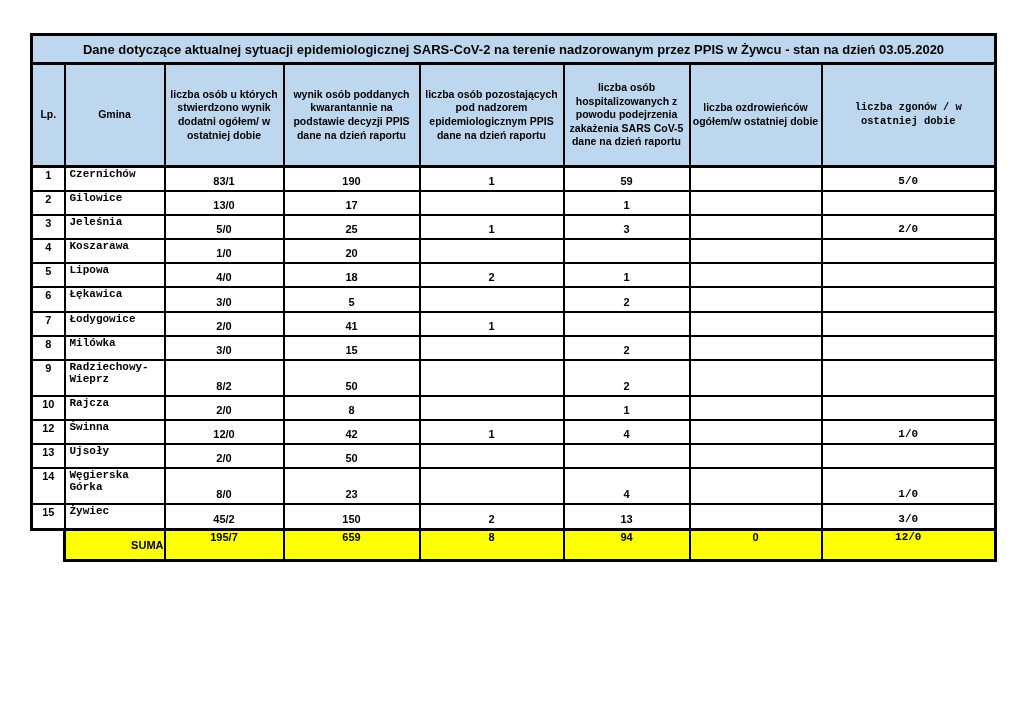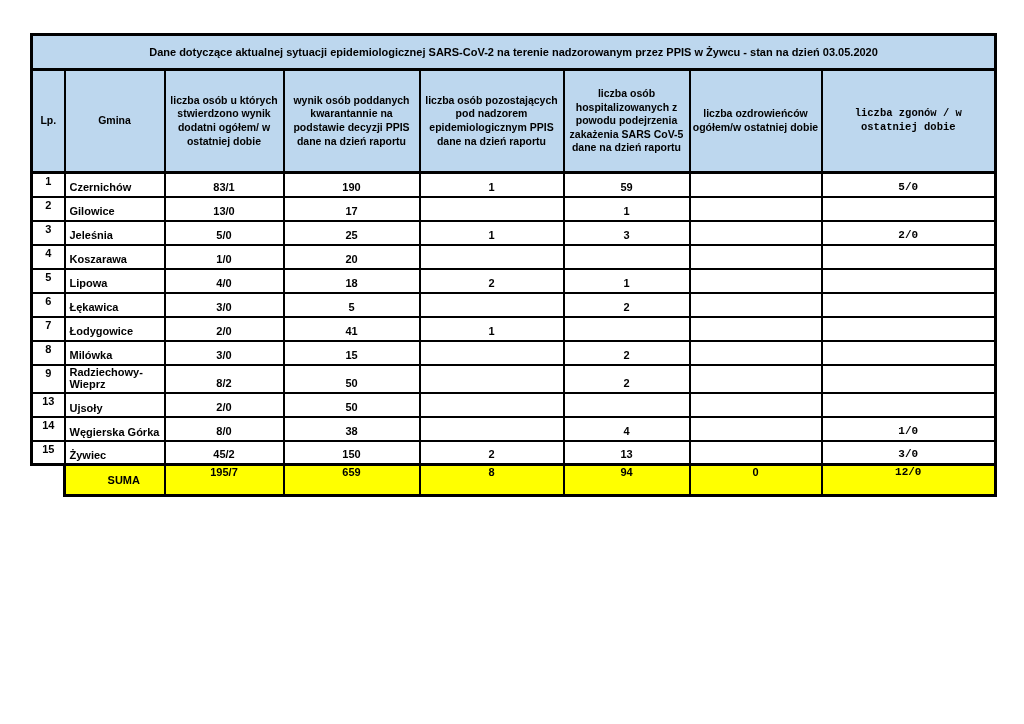--- a/index.html
+++ b/index.html
@@ -18,57 +18,57 @@
     border-collapse:collapse;table-layout:fixed;width:964px;
   }
   td,th{
     border:2px solid var(--border-c);
     font-weight:bold;color:#000;overflow:hidden;
   }
   
   .title-cell{
     background:var(--header-bg);
     border:3px solid var(--border-c);
-    height:35px;text-align:center;vertical-align:middle;
-    font-size:11px;
+    height:29px;text-align:center;vertical-align:middle;
+    font-size:13px;
   }
   
   th.hdr{
     background:var(--header-bg);
     height:103px;font-size:10.5px;line-height:1.3;
     text-align:center;vertical-align:middle;
     padding:2px;border-bottom:3px solid var(--border-c);
   }
   .edge-l{border-left:3px solid var(--border-c);}
   .edge-r{border-right:3px solid var(--border-c);font-family:Liberation Mono, monospace;}
   
   tbody td{height:24px;font-size:11px;background:#fff;}
   td.lp{
     text-align:center;vertical-align:top;padding-top:1px;
   }
   td.gmina{
-    text-align:left;vertical-align:bottom;padding:0 2px 2px 4px;line-height:1.1;
+    text-align:left;vertical-align:bottom;padding:0 2px 10px 4px;line-height:1.1;font-family:Liberation Mono, monospace;
   }
   td.val{
     text-align:center;vertical-align:bottom;padding-bottom:3px;
   }
   
   tfoot td{
     background:var(--suma-bg);
     height:25px;font-size:11px;
     border-top:3px solid var(--border-c);
     border-bottom:3px solid var(--border-c);
     vertical-align:middle;
   }
   tfoot td.lp-blank{
     background:#fff;border:none;
     border-top:3px solid var(--border-c);
   }
   tfoot td.suma-label{
-    text-align:center;padding-left:18px;border-left:3px solid var(--border-c);
+    text-align:right;padding-left:18px;border-left:3px solid var(--border-c);
   }
   tfoot td.val{text-align:center;padding-bottom:16px;}
 </style>
 </head>
 <body>
 
 <div class="sheet">
   <table>
     <colgroup>
       <col style="width:33px">
@@ -188,39 +188,59 @@
     <td class="lp edge-l">9</td>
     <td class="gmina">Radziechowy-Wieprz</td>
     <td class="val">8/2</td>
     <td class="val">50</td>
     <td class="val"></td>
     <td class="val">2</td>
     <td class="val"></td>
     <td class="val edge-r"></td>
   </tr>
 
-
-
+  <tr>
+    <td class="lp edge-l">10</td>
+    <td class="gmina">Rajcza</td>
+    <td class="val">2/0</td>
+    <td class="val">8</td>
+    <td class="val"></td>
+    <td class="val">1</td>
+    <td class="val"></td>
+    <td class="val edge-r"></td>
+  </tr>
+
+
+  <tr>
+    <td class="lp edge-l">12</td>
+    <td class="gmina">Świnna</td>
+    <td class="val">12/0</td>
+    <td class="val">42</td>
+    <td class="val">1</td>
+    <td class="val">4</td>
+    <td class="val"></td>
+    <td class="val edge-r">1/0</td>
+  </tr>
 
   <tr>
     <td class="lp edge-l">13</td>
     <td class="gmina">Ujsoły</td>
     <td class="val">2/0</td>
     <td class="val">50</td>
     <td class="val"></td>
     <td class="val"></td>
     <td class="val"></td>
     <td class="val edge-r"></td>
   </tr>
 
   <tr>
     <td class="lp edge-l">14</td>
     <td class="gmina">Węgierska Górka</td>
     <td class="val">8/0</td>
-    <td class="val">38</td>
+    <td class="val">23</td>
     <td class="val"></td>
     <td class="val">4</td>
     <td class="val"></td>
     <td class="val edge-r">1/0</td>
   </tr>
 
   <tr>
     <td class="lp edge-l">15</td>
     <td class="gmina">Żywiec</td>
     <td class="val">45/2</td>

